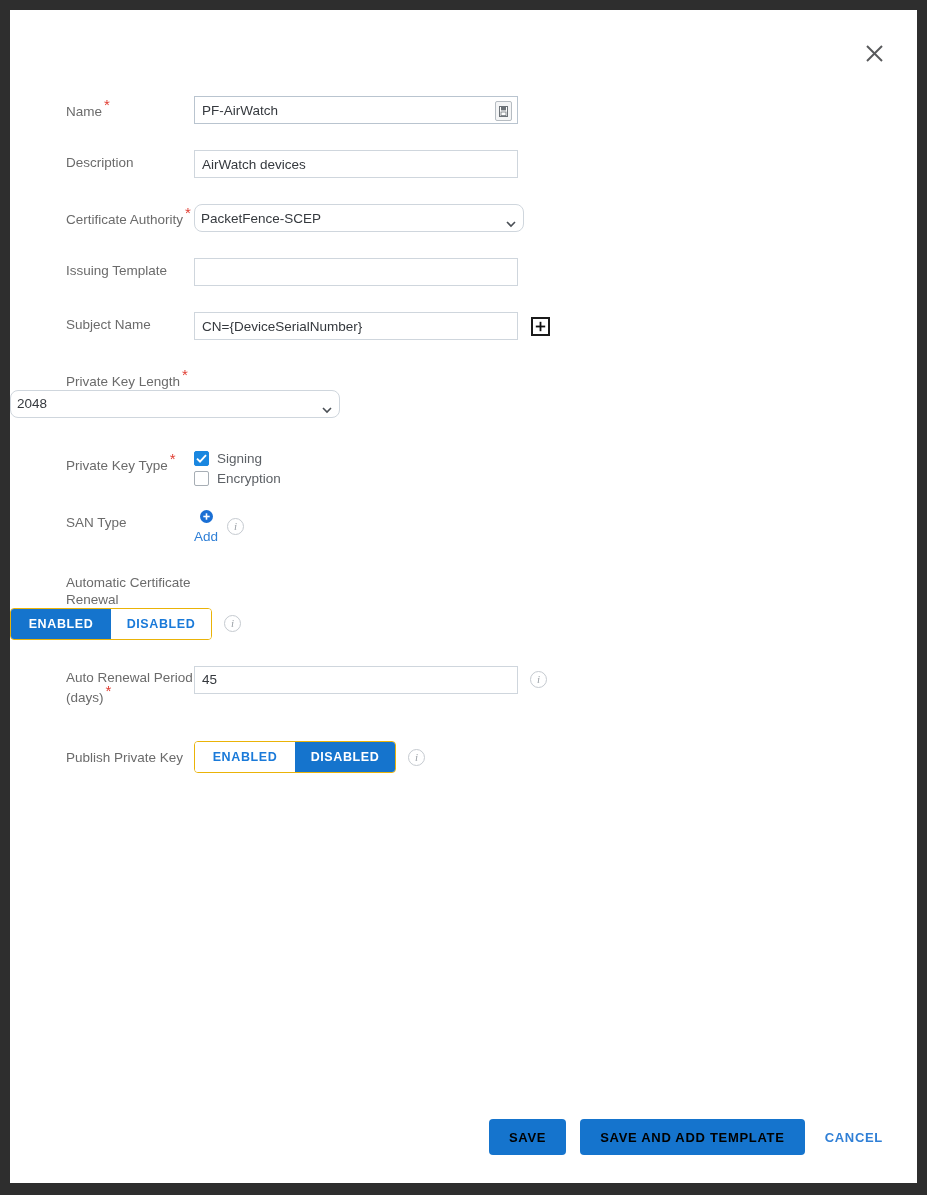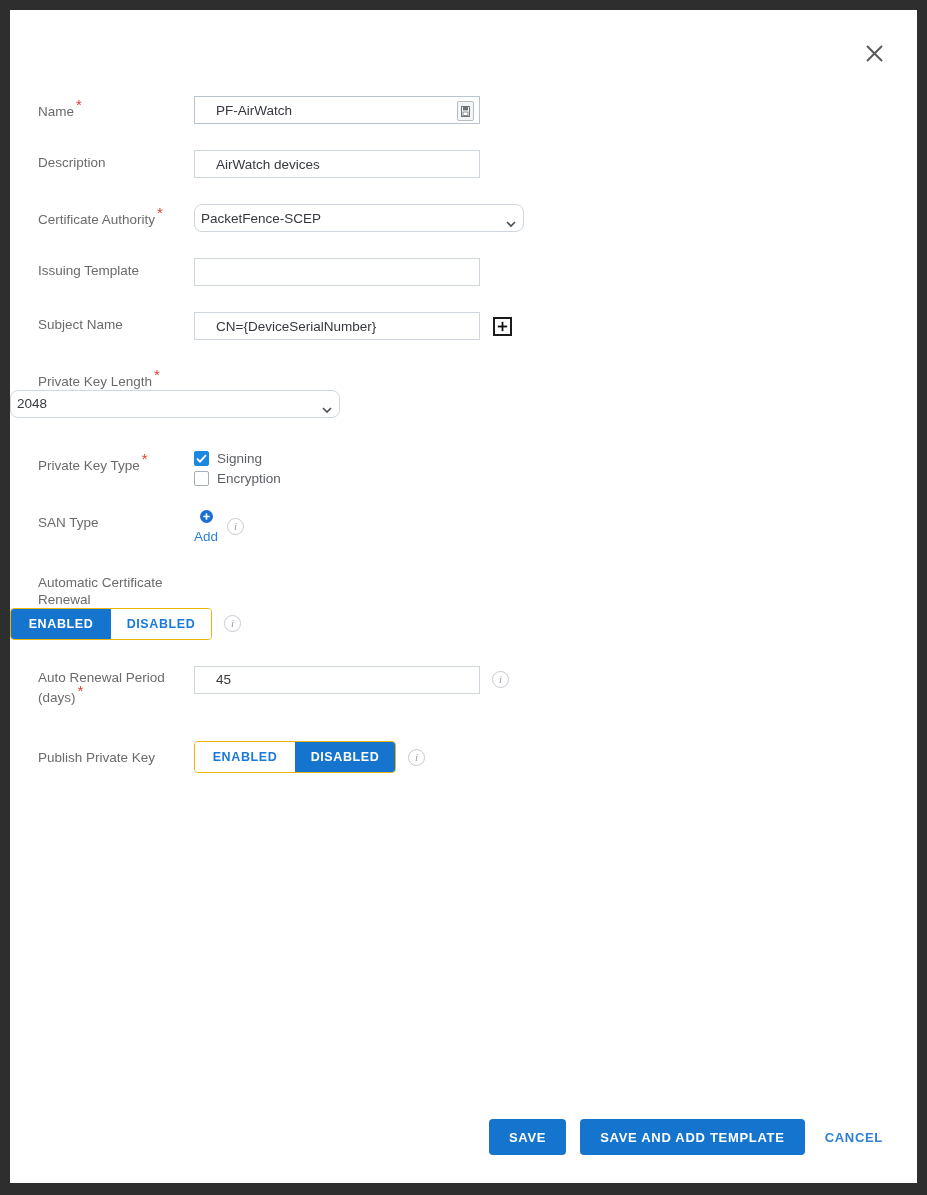--- a/index.html
+++ b/index.html
@@ -62,49 +62,49 @@
   }
   .row {
     position: relative;
     display: flex;
     align-items: flex-start;
     margin-bottom: 0;
   }
   .lbl {
     width: 184px;
     min-width: 184px;
-    padding-left: 28px;
+    padding-left: 56px;
     box-sizing: border-box;
     font-size: 13.5px;
     color: #6b6b6b;
     line-height: 17px;
     padding-top: 4px;
   }
   .req {
     color: #e03c31;
     font-size: 15px;
     line-height: 10px;
     vertical-align: super;
     margin-left: 2px;
   }
   .ctrl {
     position: relative;
     display: flex;
     align-items: center;
   }
 
   input.txt {
-    width: 286px;
+    width: 324px;
     height: 28px;
     box-sizing: border-box;
     border: 1px solid #cfd6dd;
     background: #fff;
     font-size: 13.5px;
     color: #35393e;
-    padding: 0 21px;
+    padding: 0 7px;
     font-family: "Liberation Sans", sans-serif;
     outline: none;
     border-radius: 0;
   }
   input.txt.focused {
     border-color: #b9c4cf;
   }
   input.txt::placeholder { color: #9aa1a9; }
 
   .select-wrap {
@@ -266,21 +266,21 @@
     letter-spacing: .7px;
     display: flex;
     align-items: center;
     justify-content: center;
     cursor: pointer;
     border: none;
     font-family: "Liberation Sans", sans-serif;
   }
   .btn-primary {
     background: #1574cd;
-    color: #ffffff;
+    color: #000000;
     padding: 0 20px;
   }
   .btn-link {
     background: transparent;
     color: #2f7fd6;
     padding: 0 6px;
   }
 </style>
 </head>
 <body>

